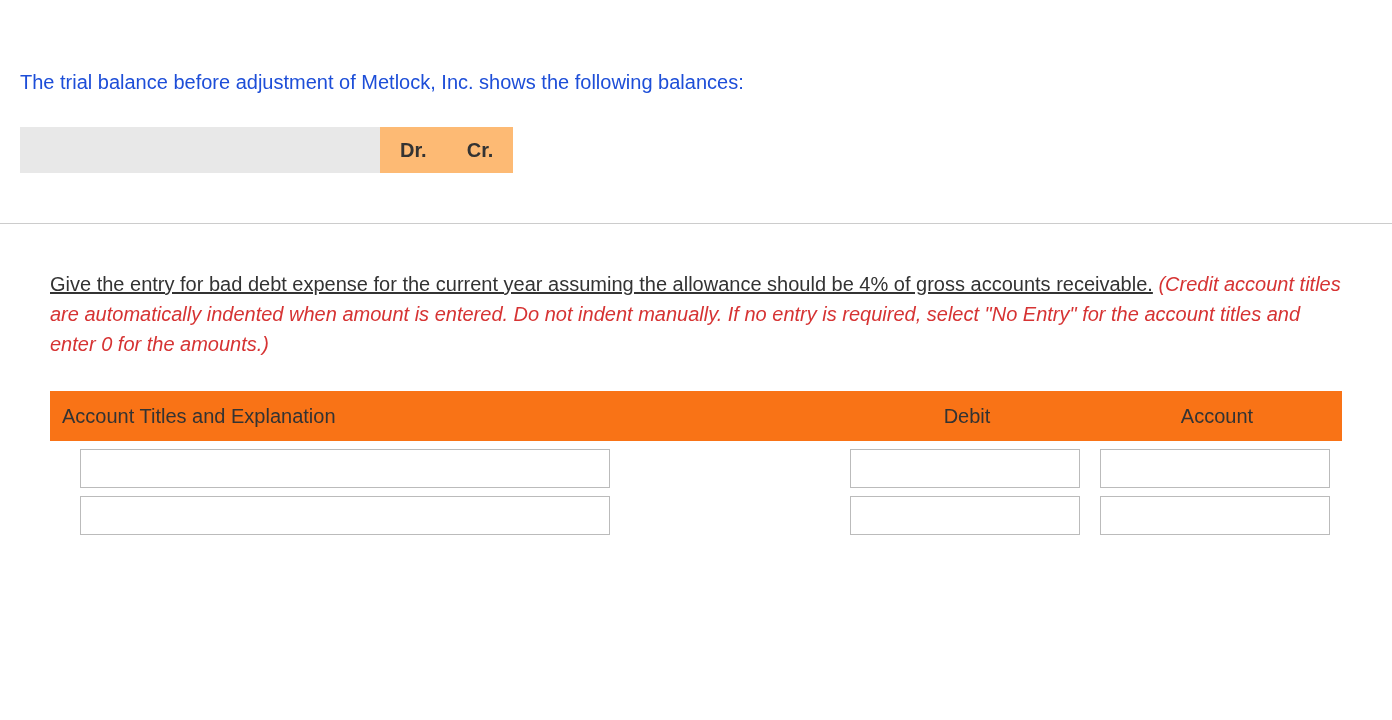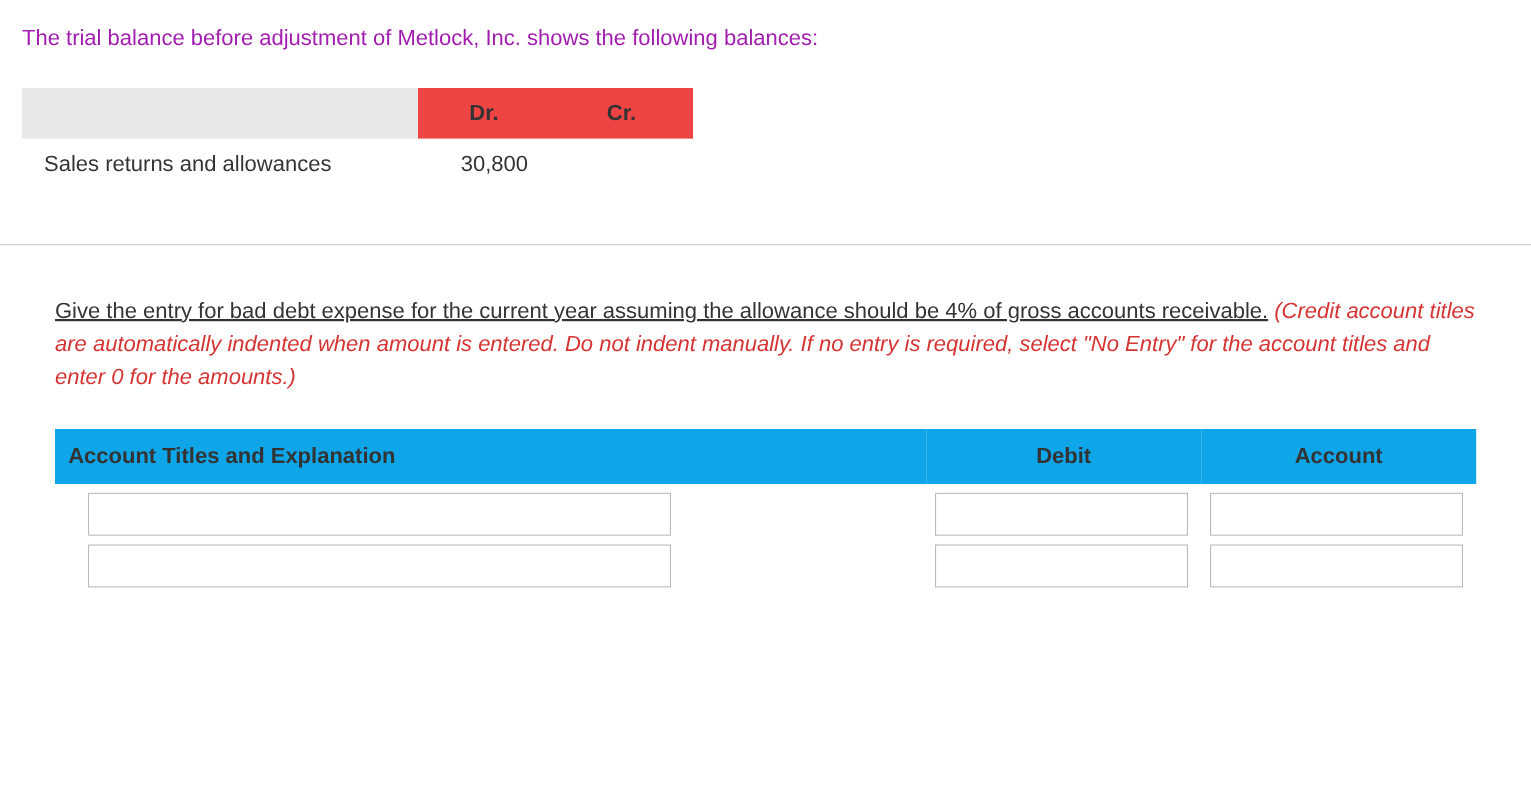--- a/index.html
+++ b/index.html
@@ -10,28 +10,29 @@
     body {
       font-family: -apple-system, BlinkMacSystemFont, "Segoe UI", Arial, sans-serif;
       font-size: 20px;
       color: #333;
       background: #fff;
       padding: 20px;
       line-height: 1.5;
     }
     .intro-text {
       margin-bottom: 30px;
-      color: #a21caf;
+      color: #1d4ed8;
+      margin-top: 47px;
     }
     .trial-balance-table {
       border-collapse: collapse;
       margin-bottom: 50px;
     }
     .trial-balance-table th {
-      background: #ef4444;
+      background: #fdba74;
       padding: 8px 20px;
       font-weight: bold;
       text-align: center;
     }
     .trial-balance-table th:first-child {
       background: #e8e8e8;
       text-align: left;
       min-width: 360px;
     }
     .trial-balance-table td {
@@ -67,23 +68,23 @@
       font-style: italic;
       margin-bottom: 35px;
       line-height: 1.5;
     }
     .journal-entry-table {
       width: 100%;
       border-collapse: separate;
       border-spacing: 0;
     }
     .journal-entry-table th {
-      background: #0ea5e9;
+      background: #f97316;
       padding: 10px 12px;
-      font-weight: bold;
+      font-weight: normal;
       text-align: left;
       margin-left: 32px;
     }
     .journal-entry-table th.debit-header,
     .journal-entry-table th.credit-header {
       text-align: center;
       width: 250px;
     }
     .journal-entry-table th.account-header {
       width: auto;
@@ -116,25 +117,20 @@
 
 <table class="trial-balance-table">
   <thead>
     <tr>
       <th></th>
       <th>Dr.</th>
       <th>Cr.</th>
     </tr>
   </thead>
   <tbody>
-    <tr>
-      <td class="label-cell">Sales returns and allowances</td>
-      <td class="num-cell">30,800</td>
-      <td class="cr-cell"></td>
-    </tr>
   </tbody>
 </table>
 
 <hr class="divider">
 
 <div class="bottom-section">
   <span class="question-text">Give the entry for bad debt expense for the current year assuming the allowance should be 4% of gross accounts receivable.</span>
   <span class="instruction-text">(Credit account titles are automatically indented when amount is entered. Do not indent manually. If no entry is required, select "No Entry" for the account titles and enter 0 for the amounts.)</span>
 
   <table class="journal-entry-table" style="margin-top:32px;">

